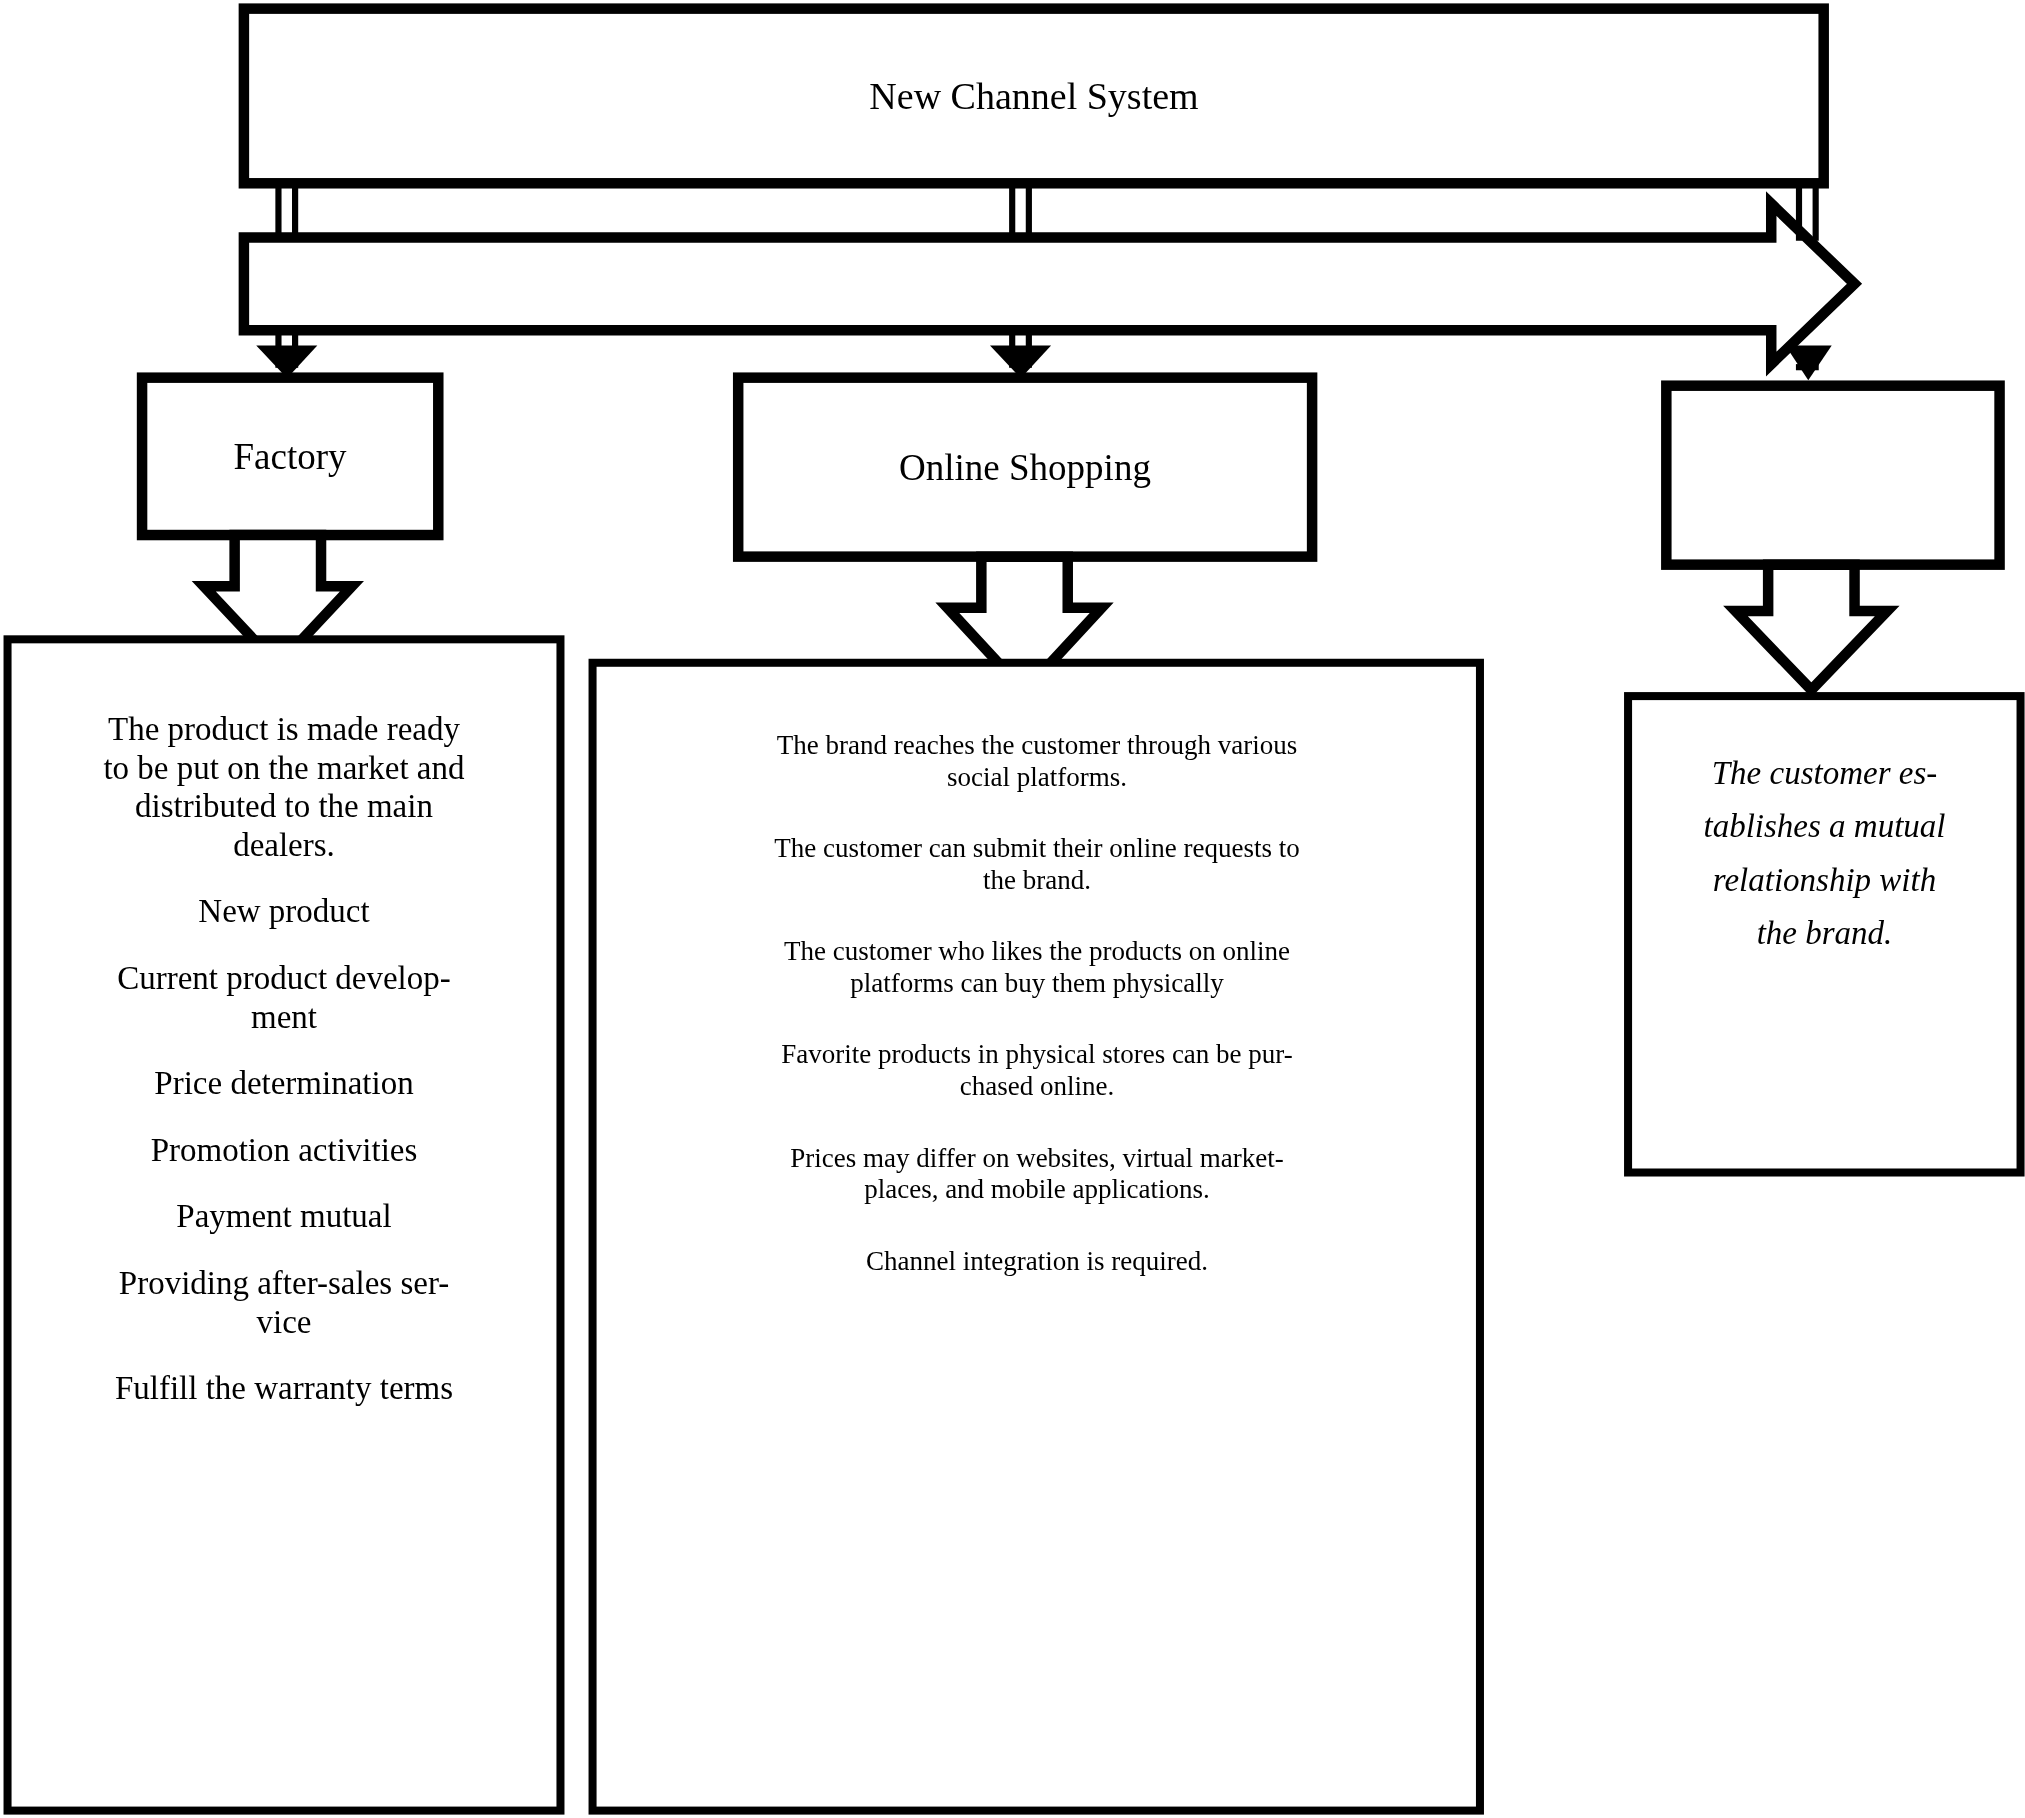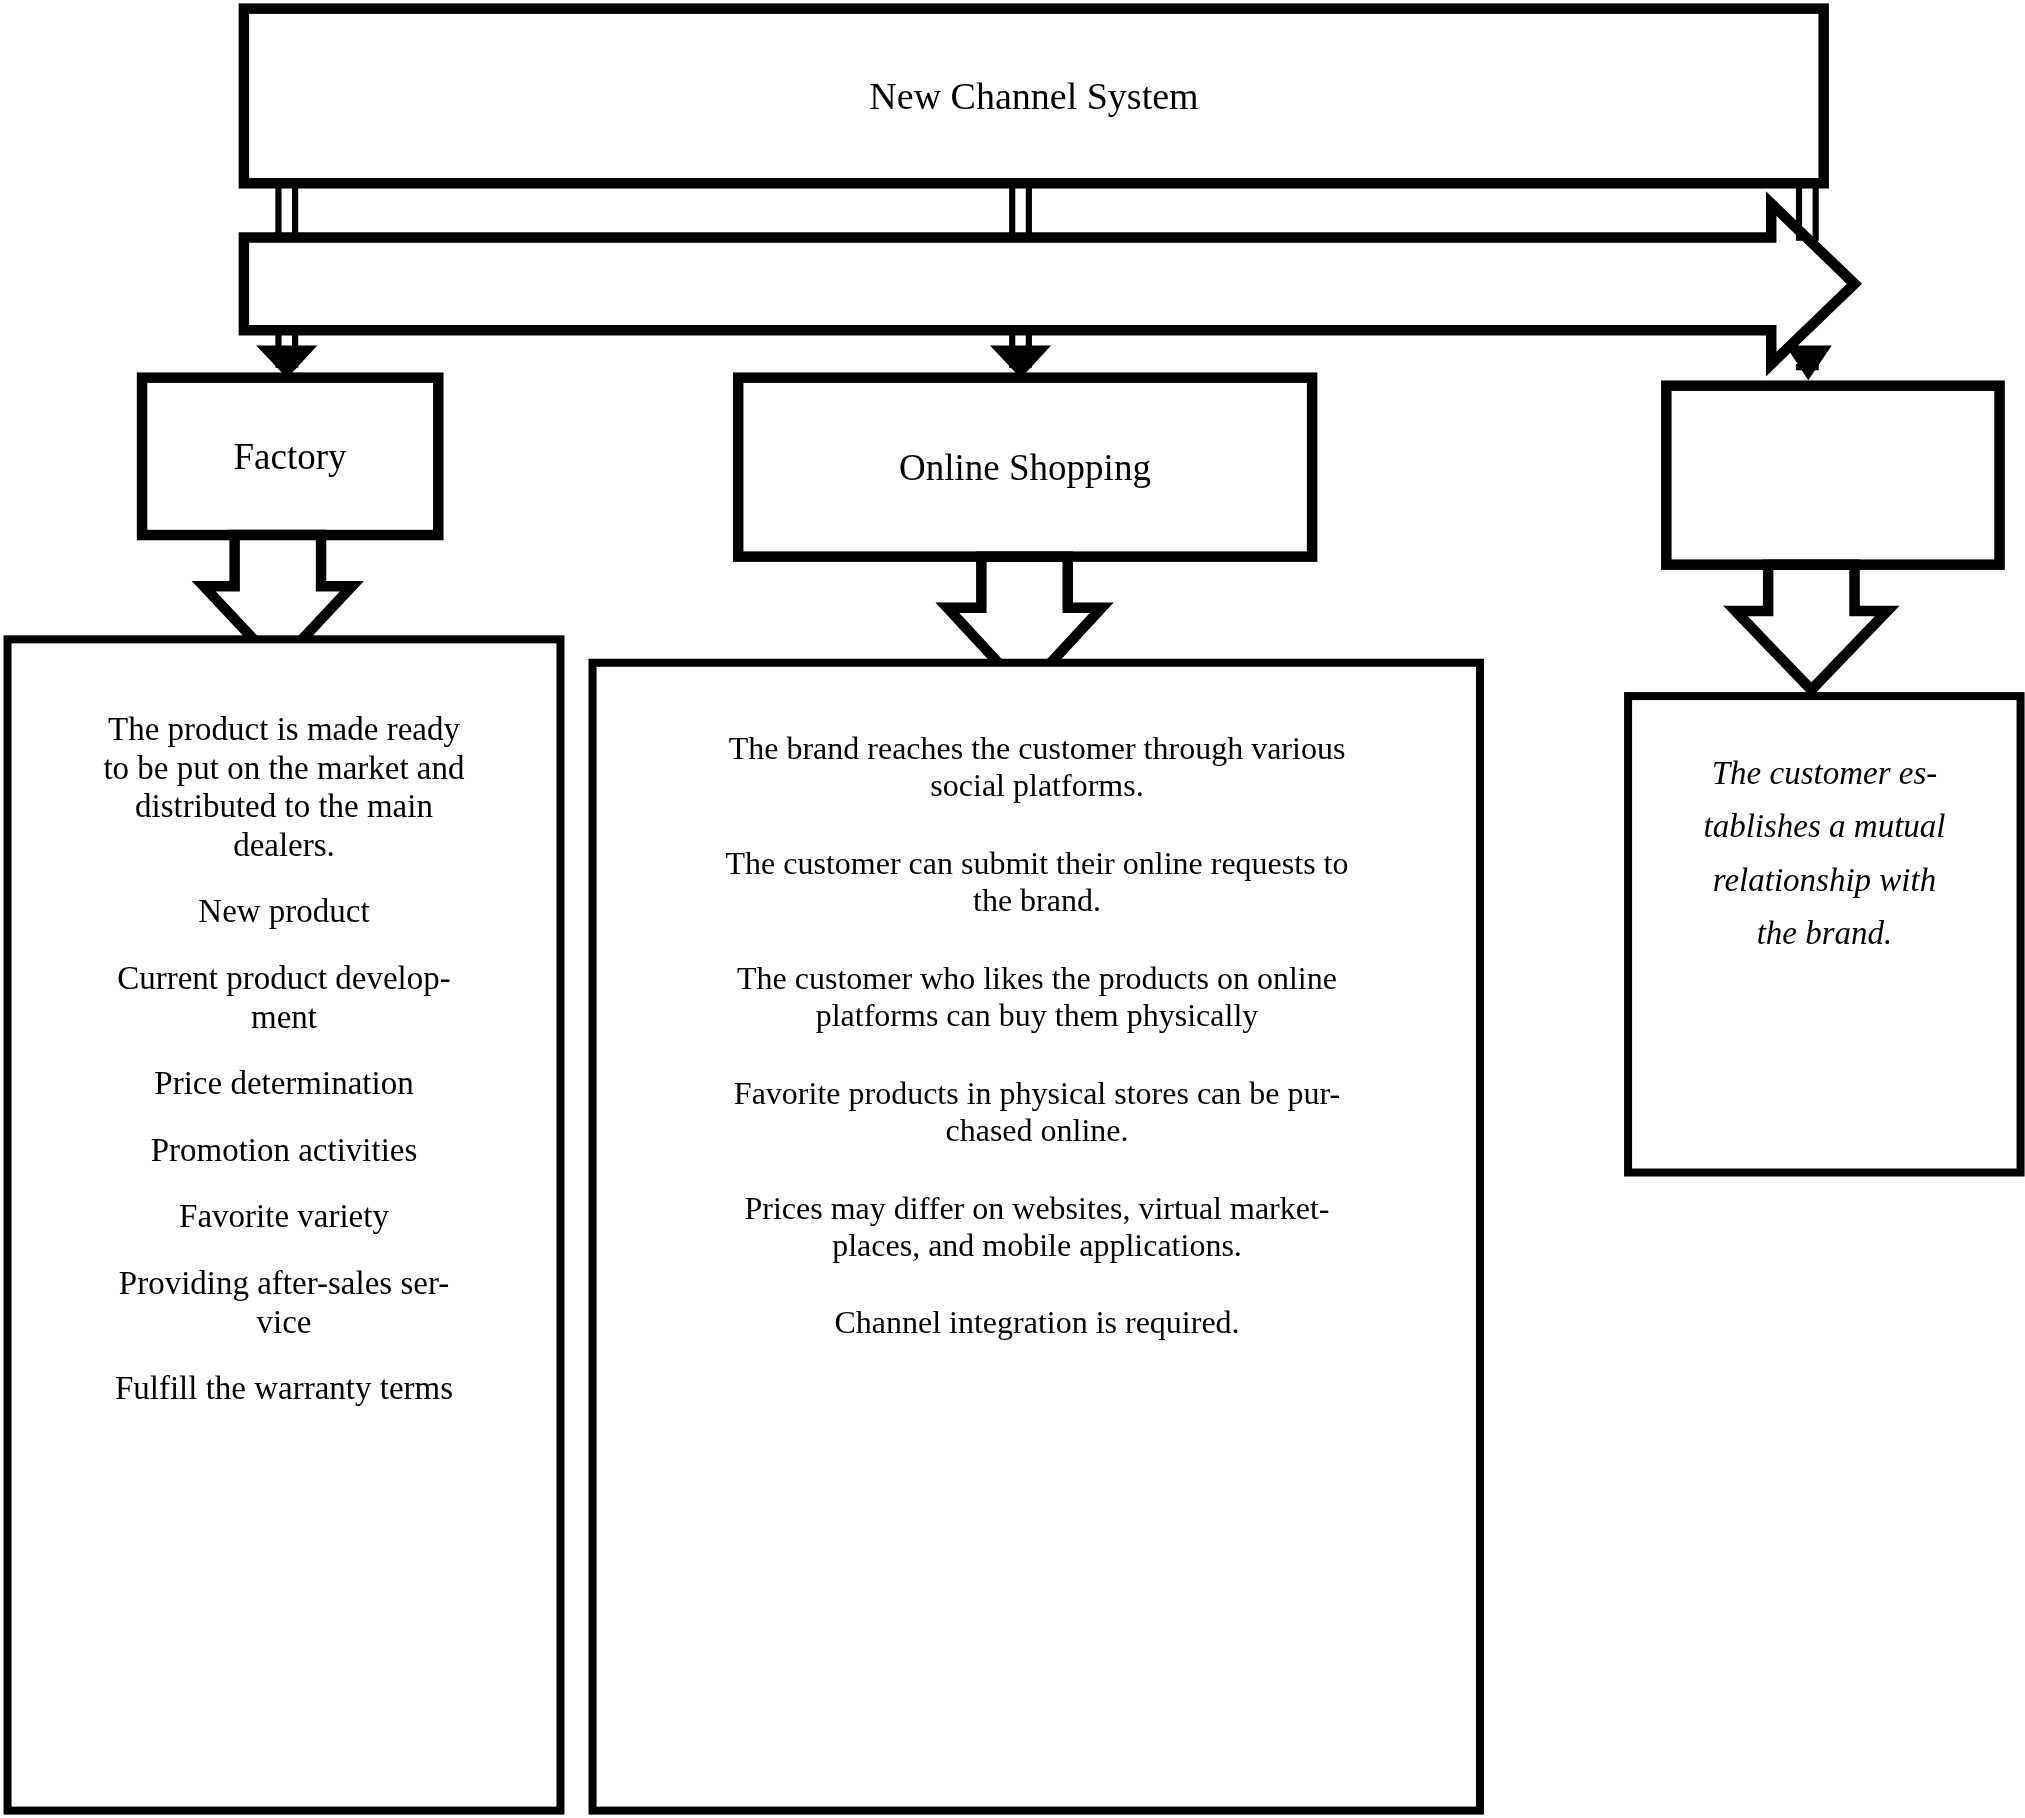--- a/index.html
+++ b/index.html
@@ -45,21 +45,21 @@
     text-align: center;
     font-size: 33px;
     line-height: 1.17;
   }
   .detail-block p {
     margin: 0 0 28px 0;
     white-space: pre-line;
   }
   .detail-block p:last-child { margin-bottom: 0; }
 
-  .detail-block.wide { font-size: 32px; }
+  .detail-block.wide { font-size: 27px; }
   .detail-block.wide p { margin-bottom: 40px; }
 
   .detail-block.narrow { font-size: 33px; line-height: 1.62; font-style: italic; }
   .detail-block.narrow p { margin-bottom: 0; }
 </style>
 </head>
 <body>
 
 <div id="canvas">
 
@@ -127,21 +127,21 @@
   <div class="detail-block" style="left:18.5px; top:710px; width:531px;">
     <p>The product is made ready
 to be put on the market and
 distributed to the main
 dealers.</p>
     <p>New product</p>
     <p>Current product develop-
 ment</p>
     <p>Price determination</p>
     <p>Promotion activities</p>
-    <p>Favorite variety</p>
+    <p>Payment mutual</p>
     <p>Providing after-sales ser-
 vice</p>
     <p>Fulfill the warranty terms</p>
   </div>
 
   <div class="detail-block wide" style="left:608px; top:730px; width:858px;">
     <p>The brand reaches the customer through various
 social platforms.</p>
     <p>The customer can submit their online requests to
 the brand.</p>

